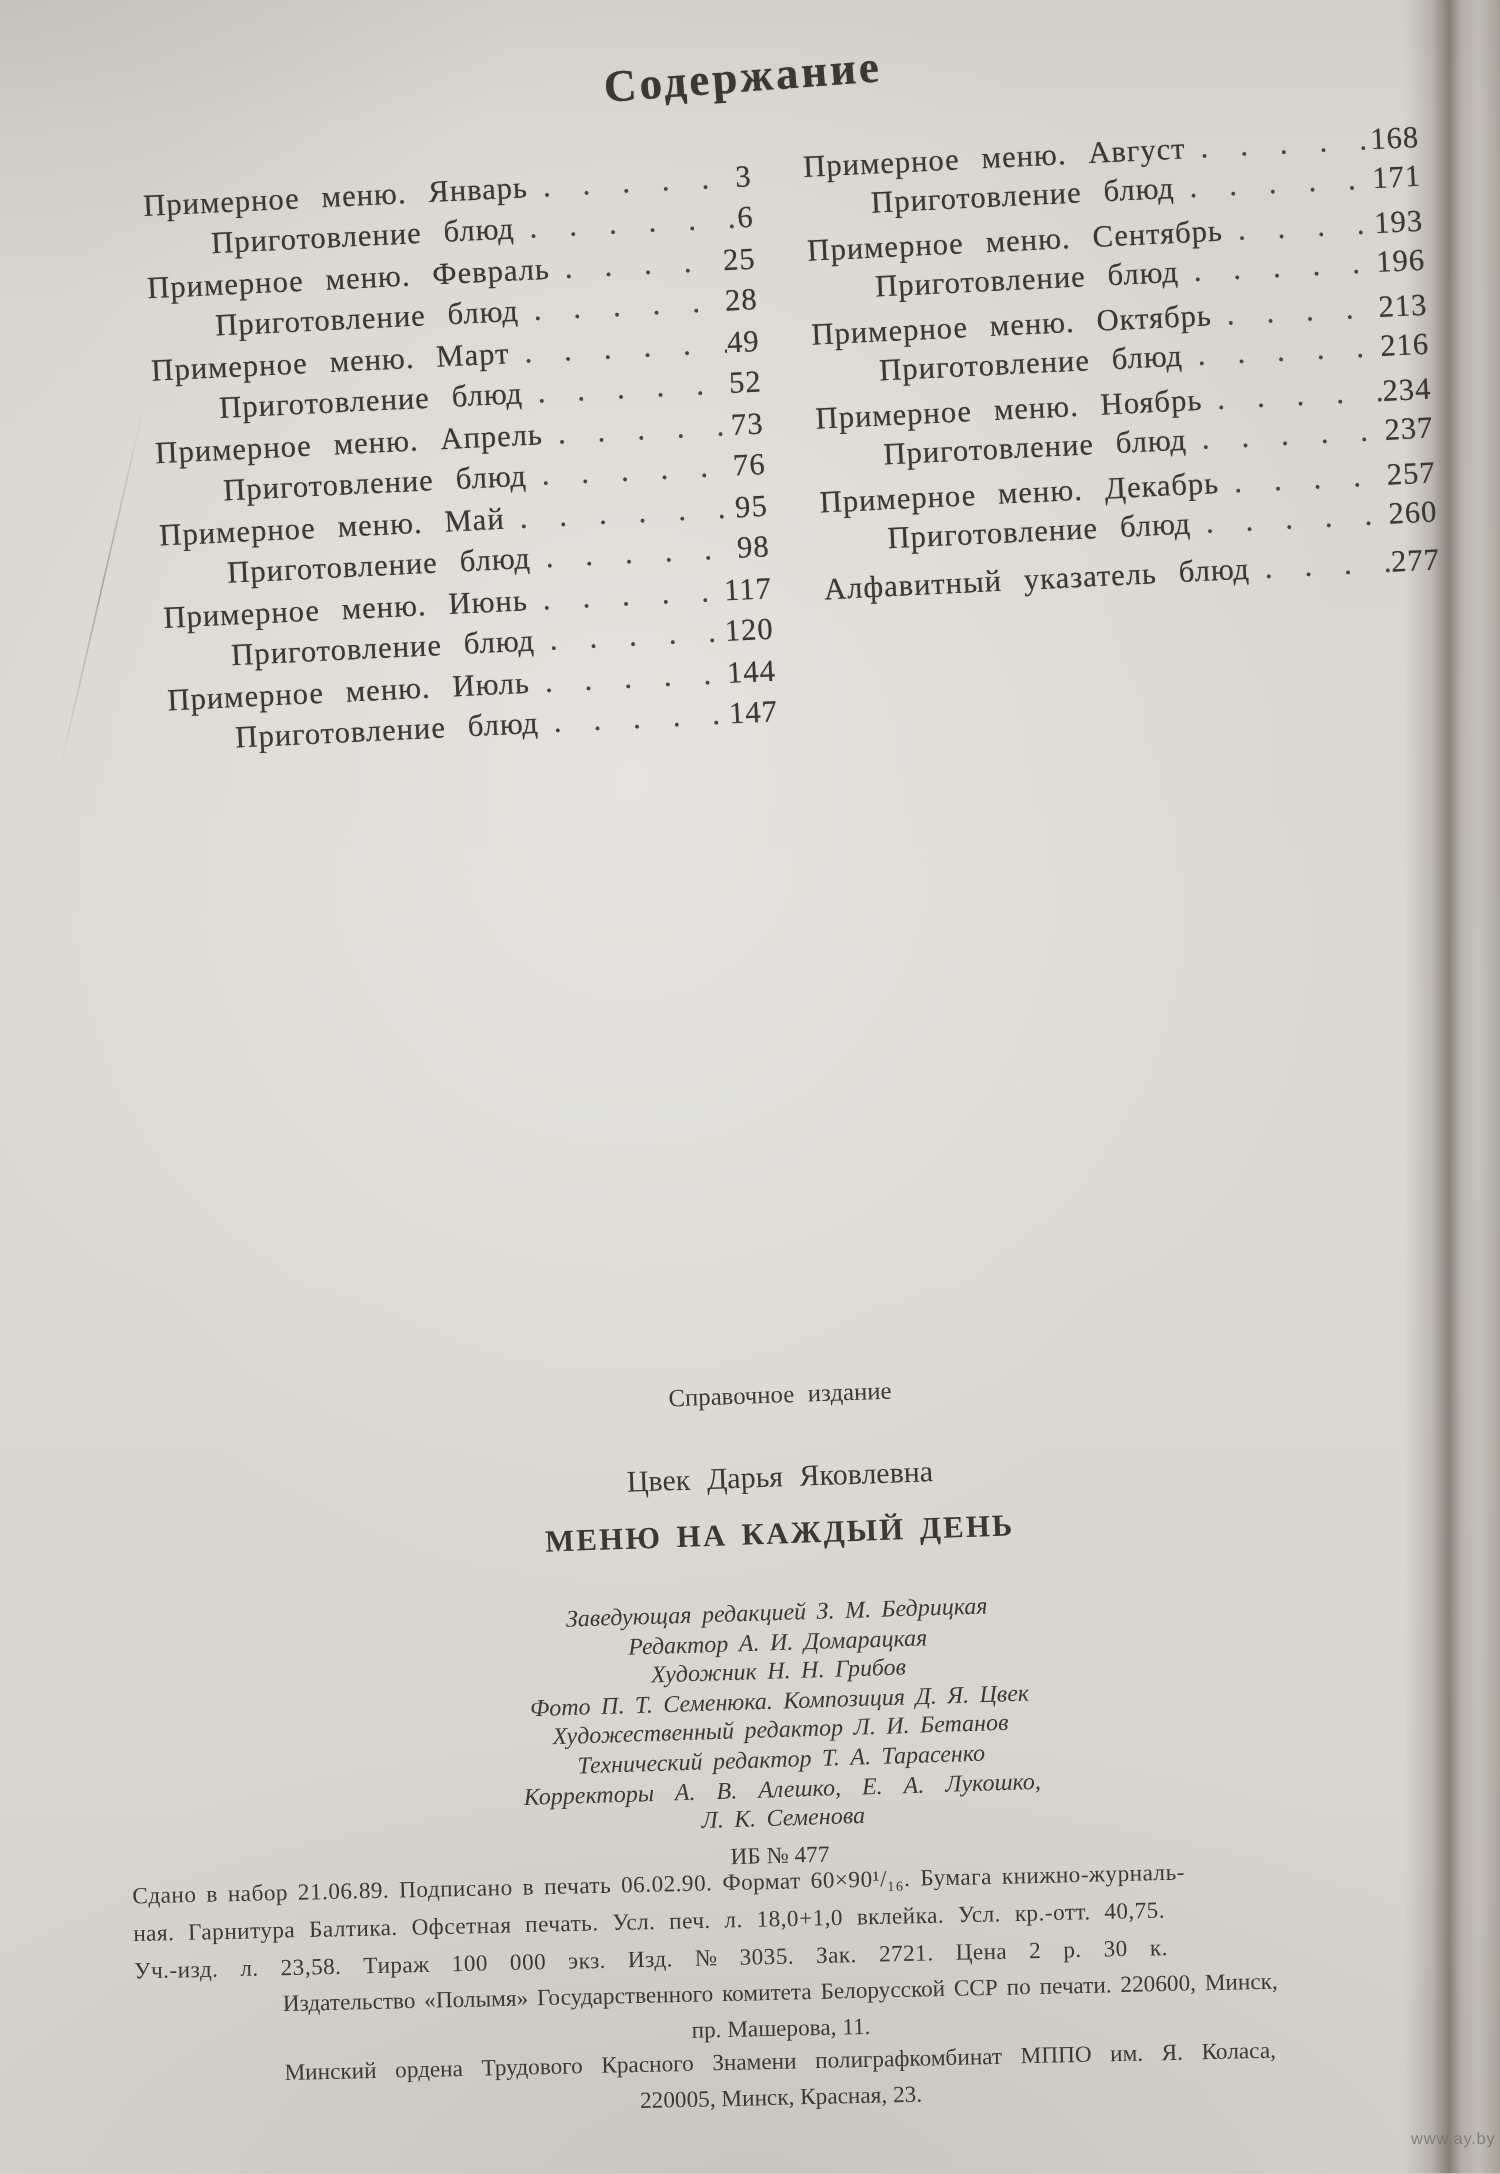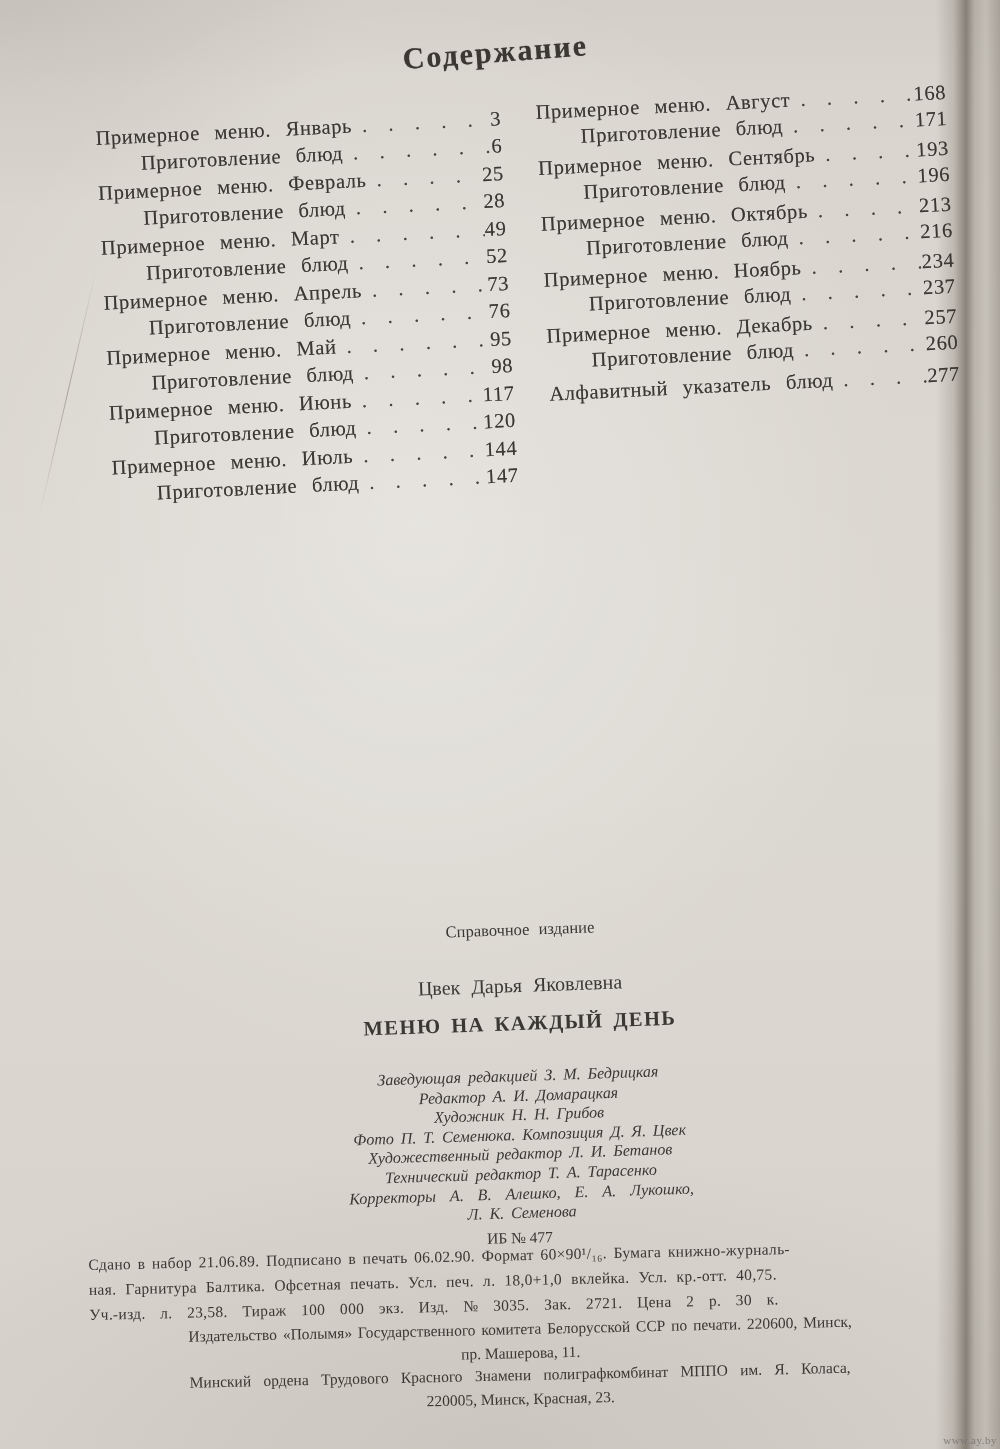--- a/index.html
+++ b/index.html
@@ -81,22 +81,22 @@
     position:absolute; left:88px; width:864px; top:1327px; text-align:center;
     font-size:15.5px; line-height:23.5px; transform:rotate(-1.3deg); transform-origin:0 0;
   }
   .publisher .ln:first-child{ word-spacing:2px; }
   .printer{
     position:absolute; left:88px; width:864px; top:1373px; text-align:center;
     font-size:15.5px; line-height:23.5px; transform:rotate(-1.3deg); transform-origin:0 0;
   }
   .printer .ln:first-child{ word-spacing:8.5px; }
   .watermark{
-    position:absolute; right:3px; bottom:3px;
-    font-family:Liberation Serif, serif; font-size:11px;
+    position:absolute; right:3px; bottom:17px;
+    font-family:Liberation Sans, sans-serif; font-size:11px;
     color:rgba(118,116,114,0.85); letter-spacing:0.5px;
   }
 </style>
 </head>
 <body>
 
 <div class="page">
   <div class="edge-shadow"></div>
   <div class="scratch"></div>
 

